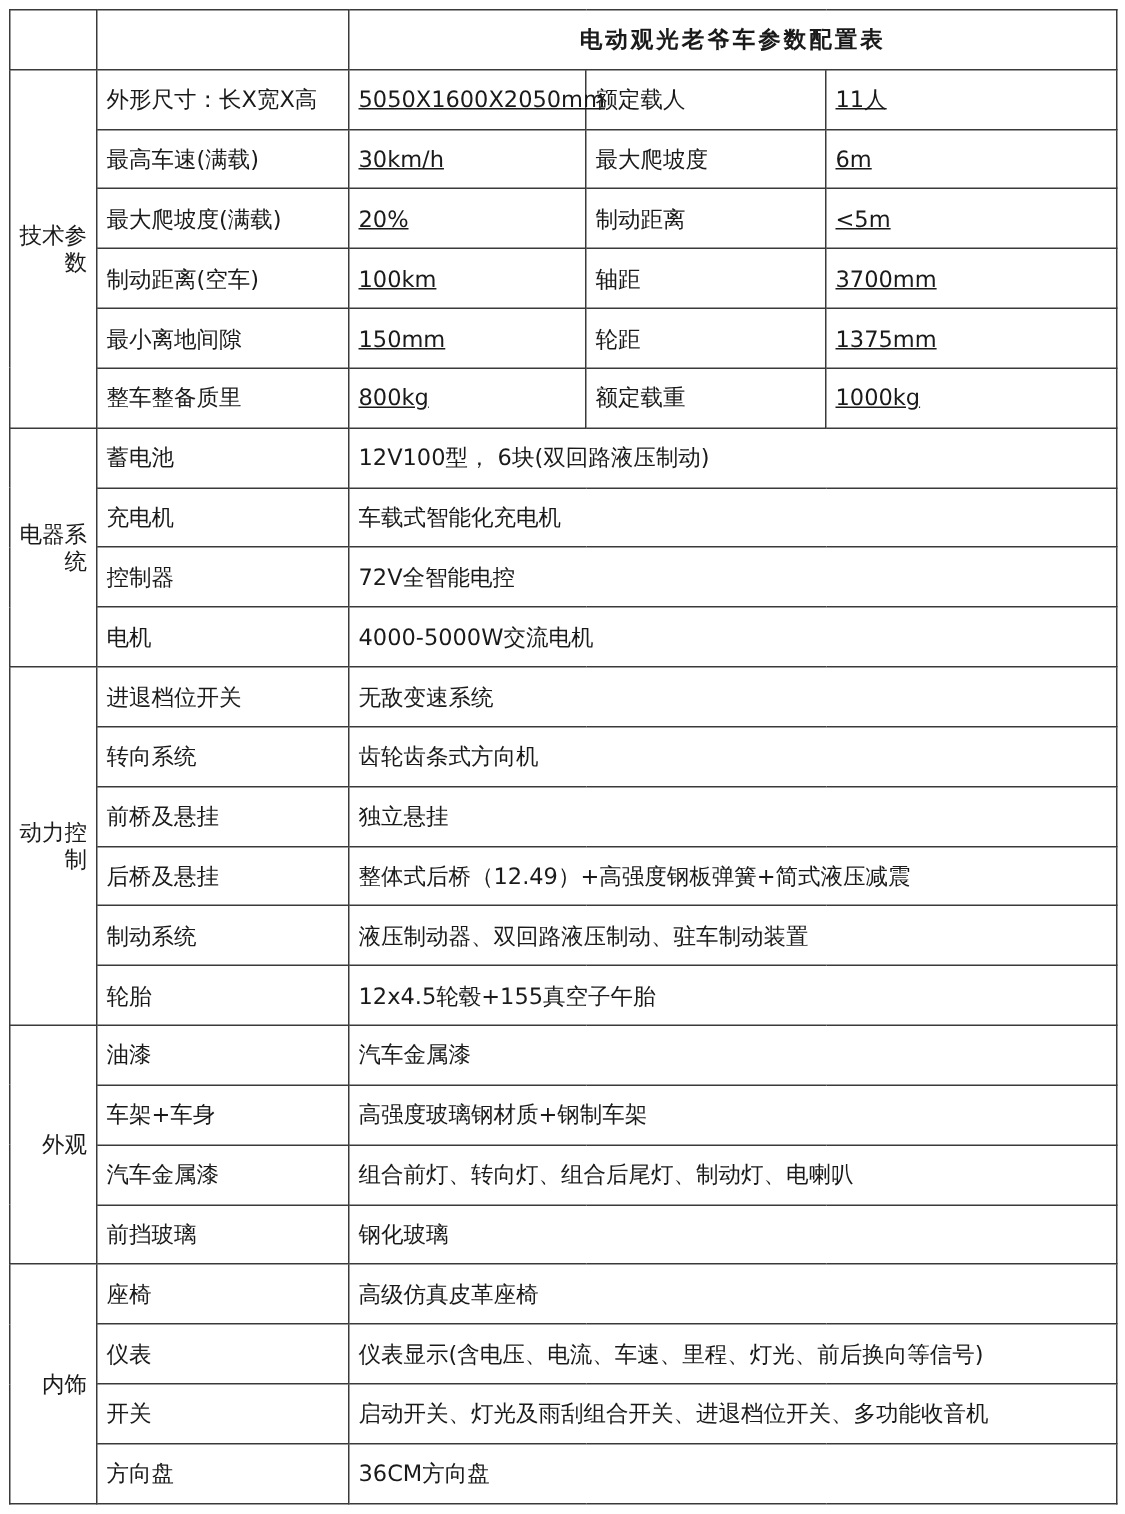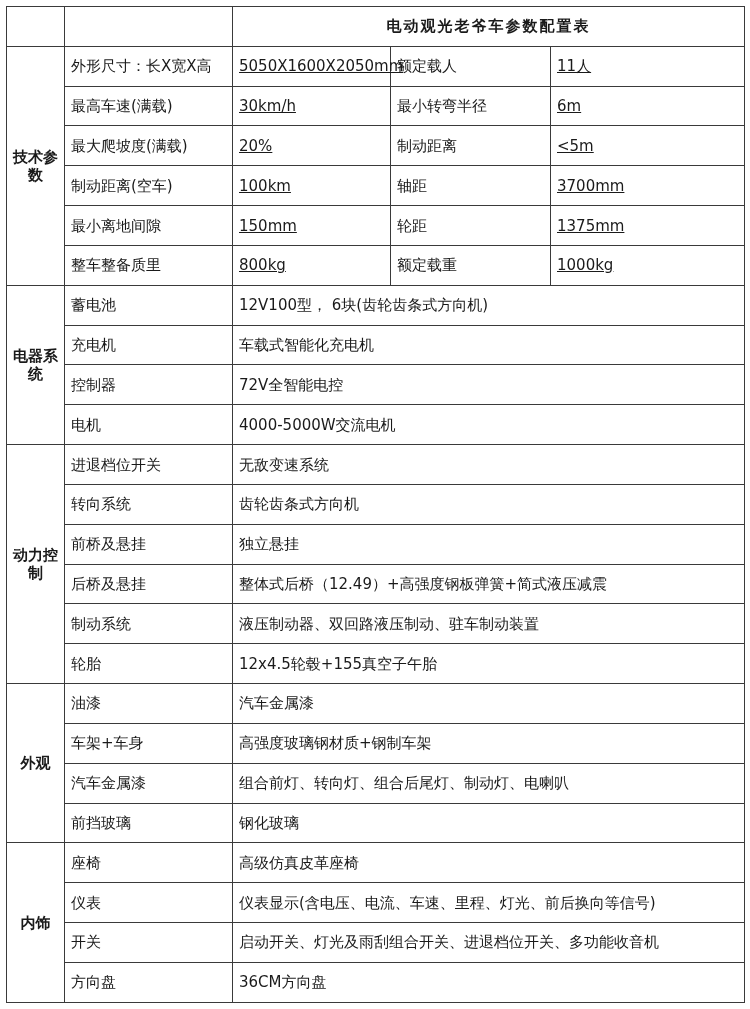--- a/index.html
+++ b/index.html
@@ -45,23 +45,23 @@
     text-align: center;
     font-size: 23px;
     font-weight: bold;
     letter-spacing: 2px;
     padding: 10px 0;
   }
   .corner-cell {
     background: #ffffff;
   }
   .group-cell {
-    text-align: center;
+    text-align: right;
     font-size: 21px;
-    font-weight: bold;
+    font-weight: normal;
     letter-spacing: 1px;
     padding: 4px 10px;
     line-height: 1.22;
     word-break: break-all;
   }
   .group-cell span {
     display: inline-block;
     width: 1em;
   }
   .label-cell {
@@ -99,21 +99,21 @@
       <tr>
         <td class="group-cell" rowspan="6"><span>技</span><span>术</span><span>参</span><span>数</span></td>
         <td class="label-cell">外形尺寸：长X宽X高</td>
         <td class="value-cell">5050X1600X2050mm</td>
         <td class="label-cell">额定载人</td>
         <td class="value-cell">11人</td>
       </tr>
       <tr>
         <td class="label-cell">最高车速(满载)</td>
         <td class="value-cell">30km/h</td>
-        <td class="label-cell">最小转弯半径</td>
+        <td class="label-cell">最大爬坡度</td>
         <td class="value-cell">6m</td>
       </tr>
       <tr>
         <td class="label-cell">最大爬坡度(满载)</td>
         <td class="value-cell">20%</td>
         <td class="label-cell">制动距离</td>
         <td class="value-cell">&lt;5m</td>
       </tr>
       <tr>
         <td class="label-cell">制动距离(空车)</td>
@@ -130,21 +130,21 @@
       <tr>
         <td class="label-cell">整车整备质里</td>
         <td class="value-cell">800kg</td>
         <td class="label-cell">额定载重</td>
         <td class="value-cell">1000kg</td>
       </tr>
 
       <tr>
         <td class="group-cell" rowspan="4"><span>电</span><span>器</span><span>系</span><span>统</span></td>
         <td class="label-cell">蓄电池</td>
-        <td class="value-wide" colspan="3">12V100型，      6块(齿轮齿条式方向机)</td>
+        <td class="value-wide" colspan="3">12V100型，      6块(双回路液压制动)</td>
       </tr>
       <tr>
         <td class="label-cell">充电机</td>
         <td class="value-wide" colspan="3">车载式智能化充电机</td>
       </tr>
       <tr>
         <td class="label-cell">控制器</td>
         <td class="value-wide" colspan="3">   72V全智能电控</td>
       </tr>
       <tr>

